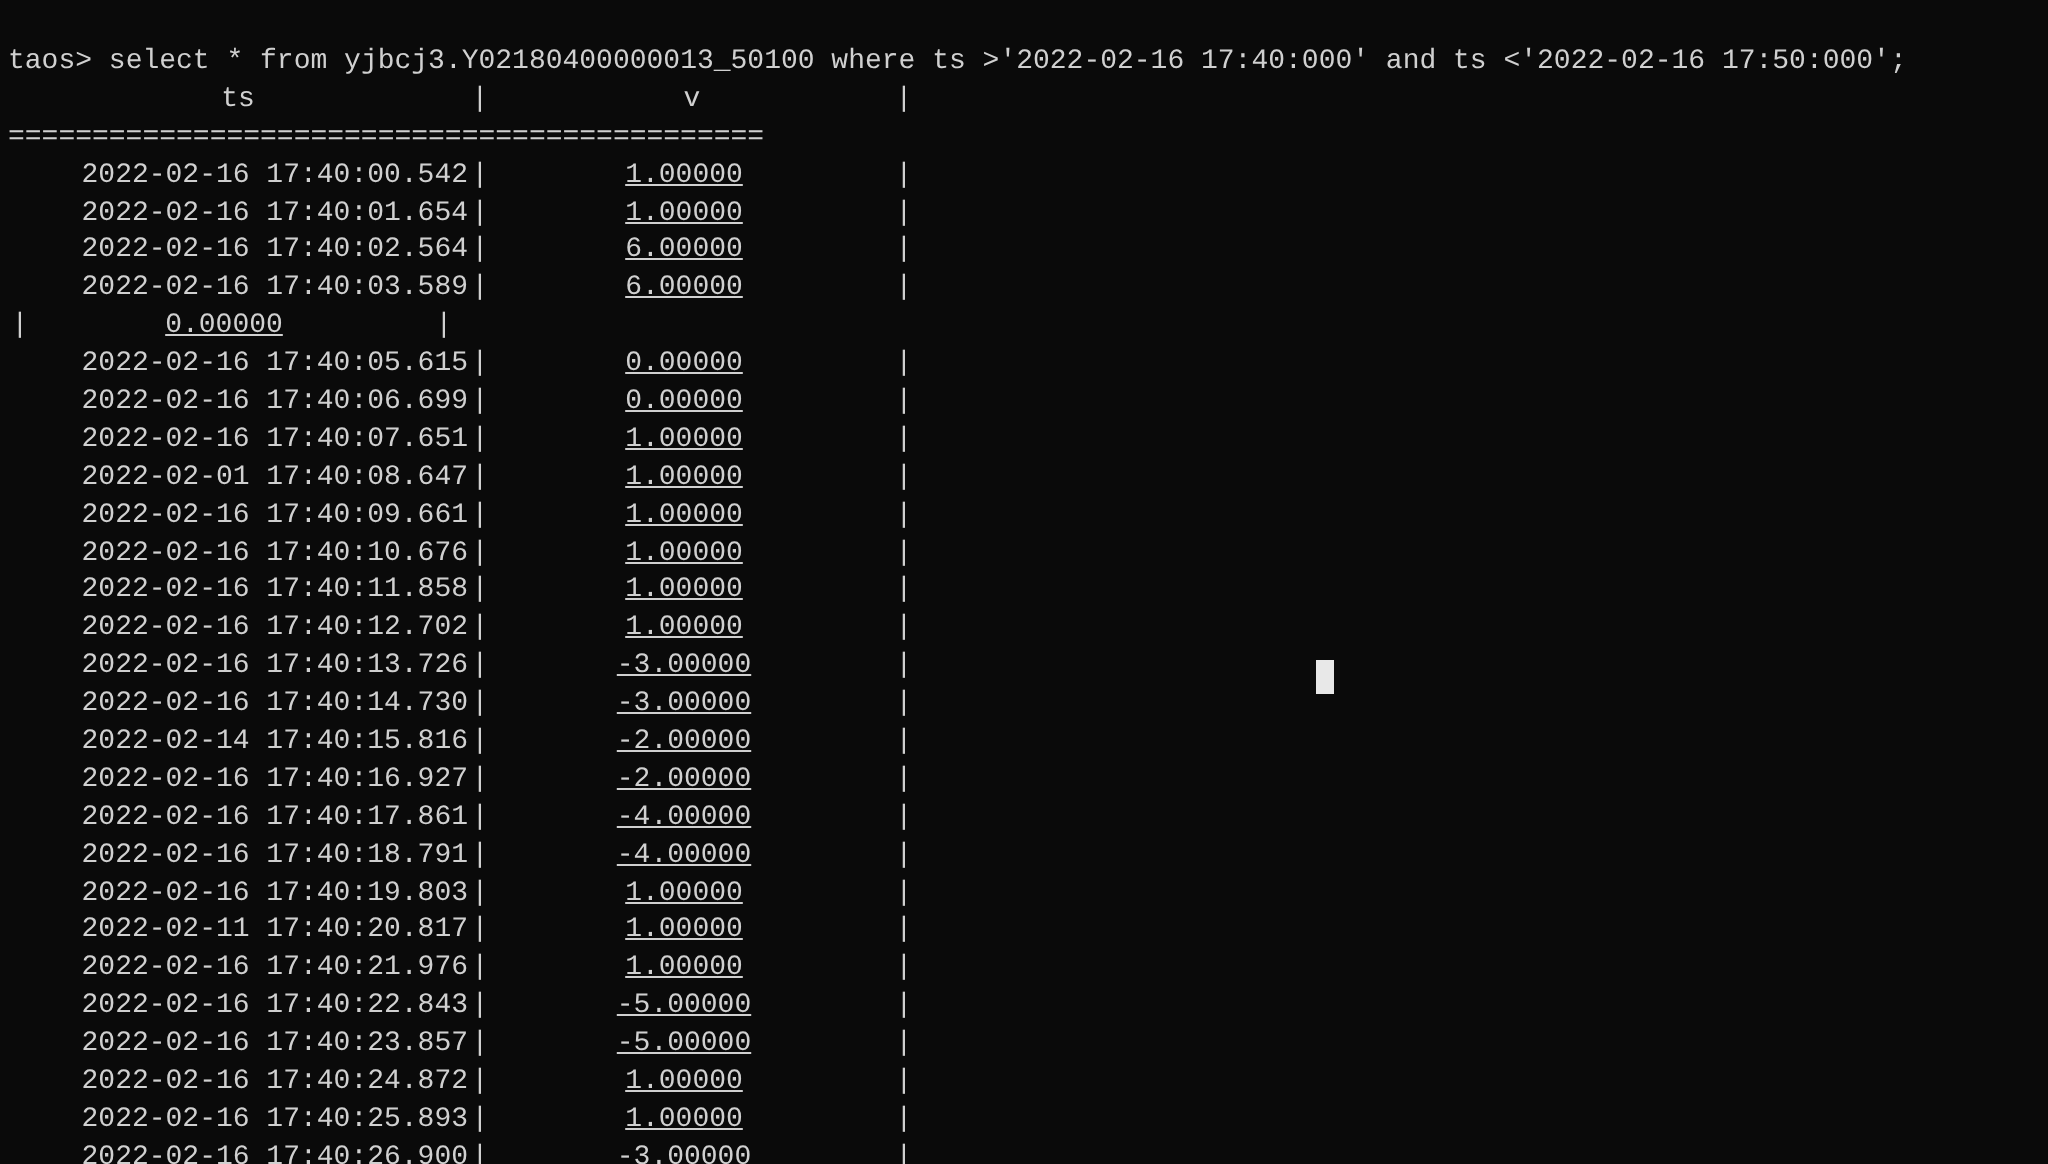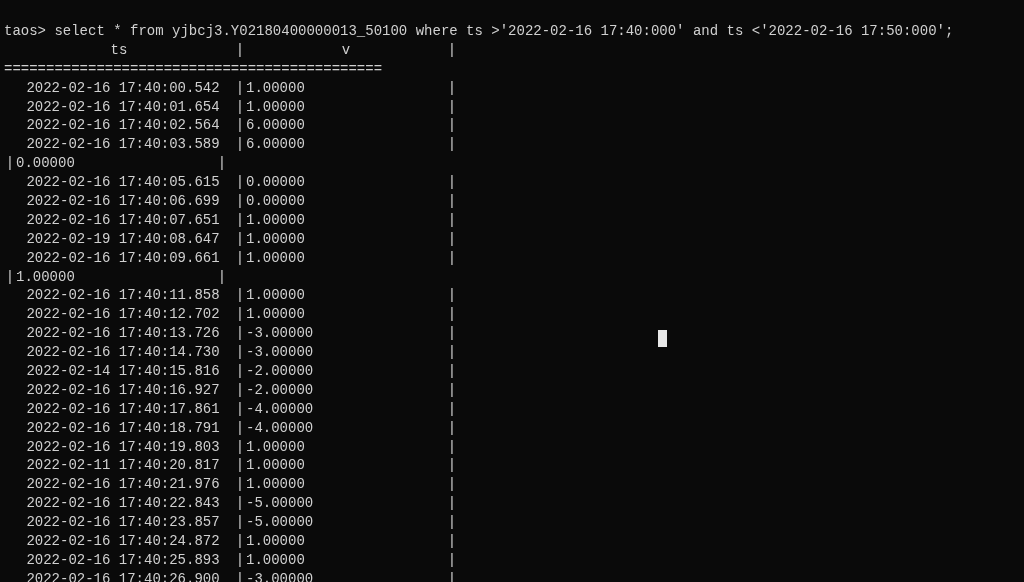--- a/index.html
+++ b/index.html
@@ -45,31 +45,32 @@
     .divider {
       white-space: pre;
       color: #d0d0d0;
     }
     .data-row {
       display: flex;
       white-space: pre;
     }
     .col-ts {
       width: 230px;
-      text-align: center;
+      text-align: right;
       padding-left: 8px;
     }
     .col-sep {
       width: 12px;
       text-align: center;
     }
     .col-v {
       width: 200px;
-      text-align: left;
+      text-align: center;
       padding-right: 8px;
+      text-decoration: underline;
     }
     .cursor {
       position: absolute;
       left: 658px;
       top: 330px;
       width: 9px;
       height: 17px;
       background-color: #e8e8e8;
     }
   </style>
@@ -87,23 +88,23 @@
   <div class="divider">=============================================</div>
   <div id="rows-container">
       <div class="data-row"><span class="col-ts">2022-02-16 17:40:00.542</span><span class="col-sep">|</span><span class="col-v">1.00000</span><span class="col-sep">|</span></div>
       <div class="data-row"><span class="col-ts">2022-02-16 17:40:01.654</span><span class="col-sep">|</span><span class="col-v">1.00000</span><span class="col-sep">|</span></div>
       <div class="data-row"><span class="col-ts">2022-02-16 17:40:02.564</span><span class="col-sep">|</span><span class="col-v">6.00000</span><span class="col-sep">|</span></div>
       <div class="data-row"><span class="col-ts">2022-02-16 17:40:03.589</span><span class="col-sep">|</span><span class="col-v">6.00000</span><span class="col-sep">|</span></div>
       <div class="data-row"><span class="col-sep">|</span><span class="col-v">0.00000</span><span class="col-sep">|</span></div>
       <div class="data-row"><span class="col-ts">2022-02-16 17:40:05.615</span><span class="col-sep">|</span><span class="col-v">0.00000</span><span class="col-sep">|</span></div>
       <div class="data-row"><span class="col-ts">2022-02-16 17:40:06.699</span><span class="col-sep">|</span><span class="col-v">0.00000</span><span class="col-sep">|</span></div>
       <div class="data-row"><span class="col-ts">2022-02-16 17:40:07.651</span><span class="col-sep">|</span><span class="col-v">1.00000</span><span class="col-sep">|</span></div>
-      <div class="data-row"><span class="col-ts">2022-02-19 17:40:08.647</span><span class="col-sep">|</span><span class="col-v">1.00000</span><span class="col-sep">|</span></div>
+      <div class="data-row"><span class="col-ts">2022-02-01 17:40:08.647</span><span class="col-sep">|</span><span class="col-v">1.00000</span><span class="col-sep">|</span></div>
       <div class="data-row"><span class="col-ts">2022-02-16 17:40:09.661</span><span class="col-sep">|</span><span class="col-v">1.00000</span><span class="col-sep">|</span></div>
-      <div class="data-row"><span class="col-sep">|</span><span class="col-v">1.00000</span><span class="col-sep">|</span></div>
+      <div class="data-row"><span class="col-ts">2022-02-16 17:40:10.676</span><span class="col-sep">|</span><span class="col-v">1.00000</span><span class="col-sep">|</span></div>
       <div class="data-row"><span class="col-ts">2022-02-16 17:40:11.858</span><span class="col-sep">|</span><span class="col-v">1.00000</span><span class="col-sep">|</span></div>
       <div class="data-row"><span class="col-ts">2022-02-16 17:40:12.702</span><span class="col-sep">|</span><span class="col-v">1.00000</span><span class="col-sep">|</span></div>
       <div class="data-row"><span class="col-ts">2022-02-16 17:40:13.726</span><span class="col-sep">|</span><span class="col-v">-3.00000</span><span class="col-sep">|</span></div>
       <div class="data-row"><span class="col-ts">2022-02-16 17:40:14.730</span><span class="col-sep">|</span><span class="col-v">-3.00000</span><span class="col-sep">|</span></div>
       <div class="data-row"><span class="col-ts">2022-02-14 17:40:15.816</span><span class="col-sep">|</span><span class="col-v">-2.00000</span><span class="col-sep">|</span></div>
       <div class="data-row"><span class="col-ts">2022-02-16 17:40:16.927</span><span class="col-sep">|</span><span class="col-v">-2.00000</span><span class="col-sep">|</span></div>
       <div class="data-row"><span class="col-ts">2022-02-16 17:40:17.861</span><span class="col-sep">|</span><span class="col-v">-4.00000</span><span class="col-sep">|</span></div>
       <div class="data-row"><span class="col-ts">2022-02-16 17:40:18.791</span><span class="col-sep">|</span><span class="col-v">-4.00000</span><span class="col-sep">|</span></div>
       <div class="data-row"><span class="col-ts">2022-02-16 17:40:19.803</span><span class="col-sep">|</span><span class="col-v">1.00000</span><span class="col-sep">|</span></div>
       <div class="data-row"><span class="col-ts">2022-02-11 17:40:20.817</span><span class="col-sep">|</span><span class="col-v">1.00000</span><span class="col-sep">|</span></div>

